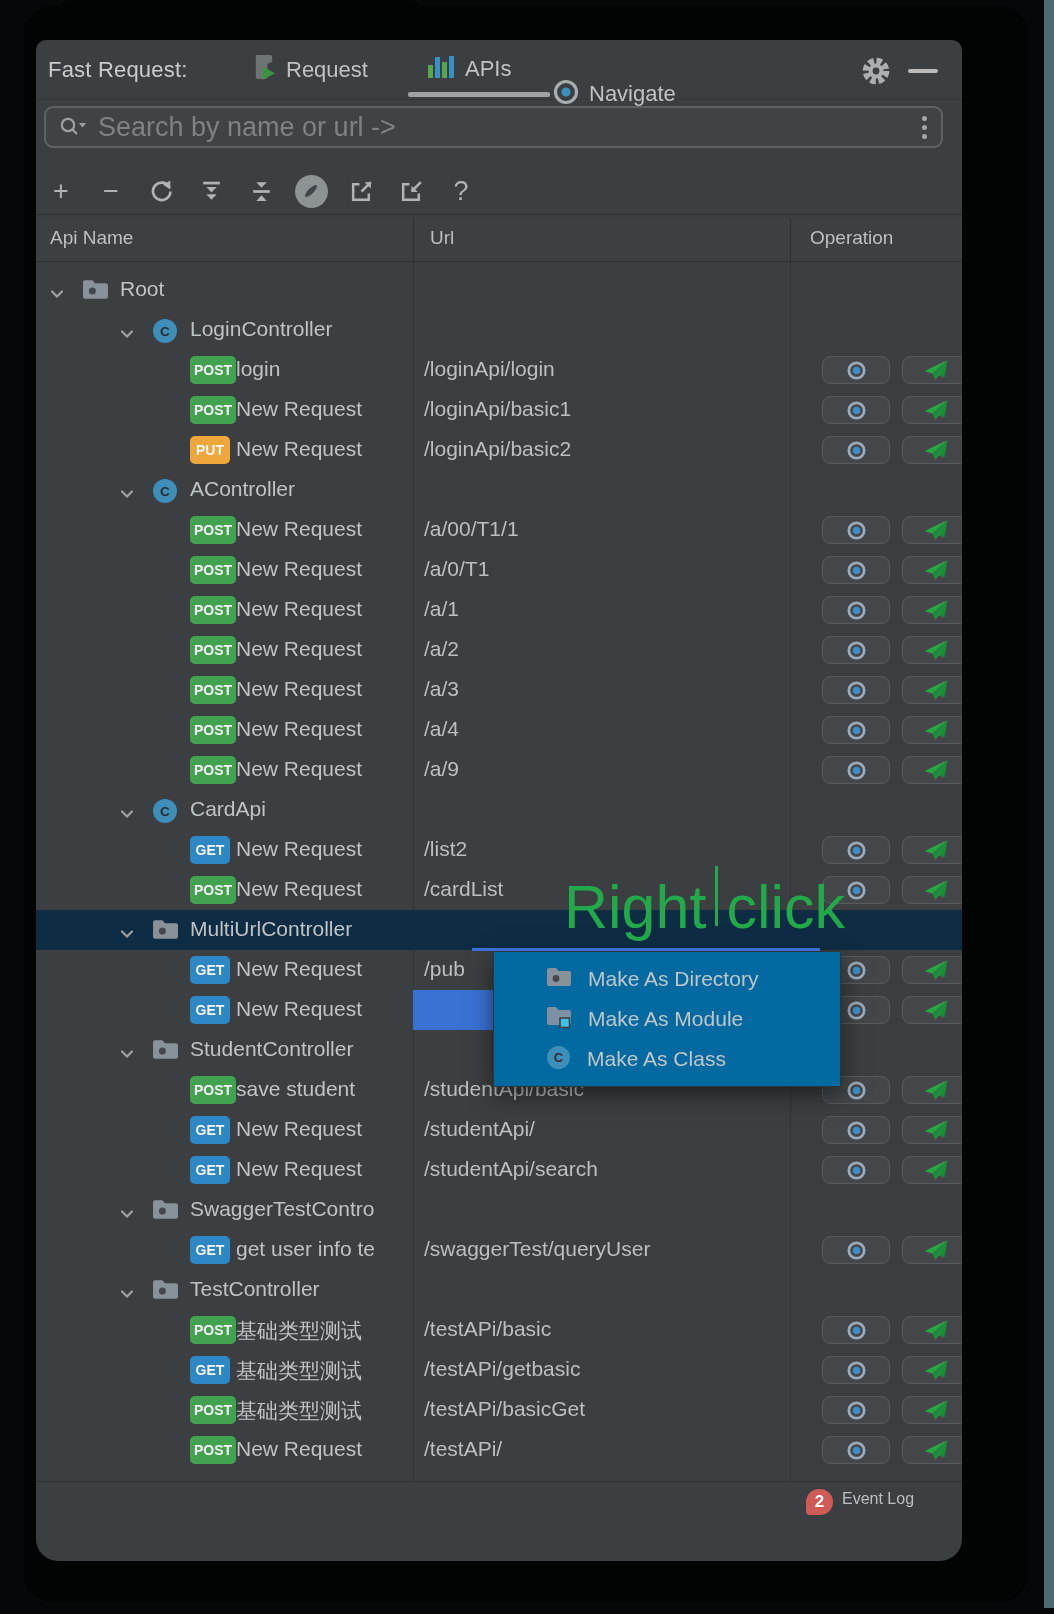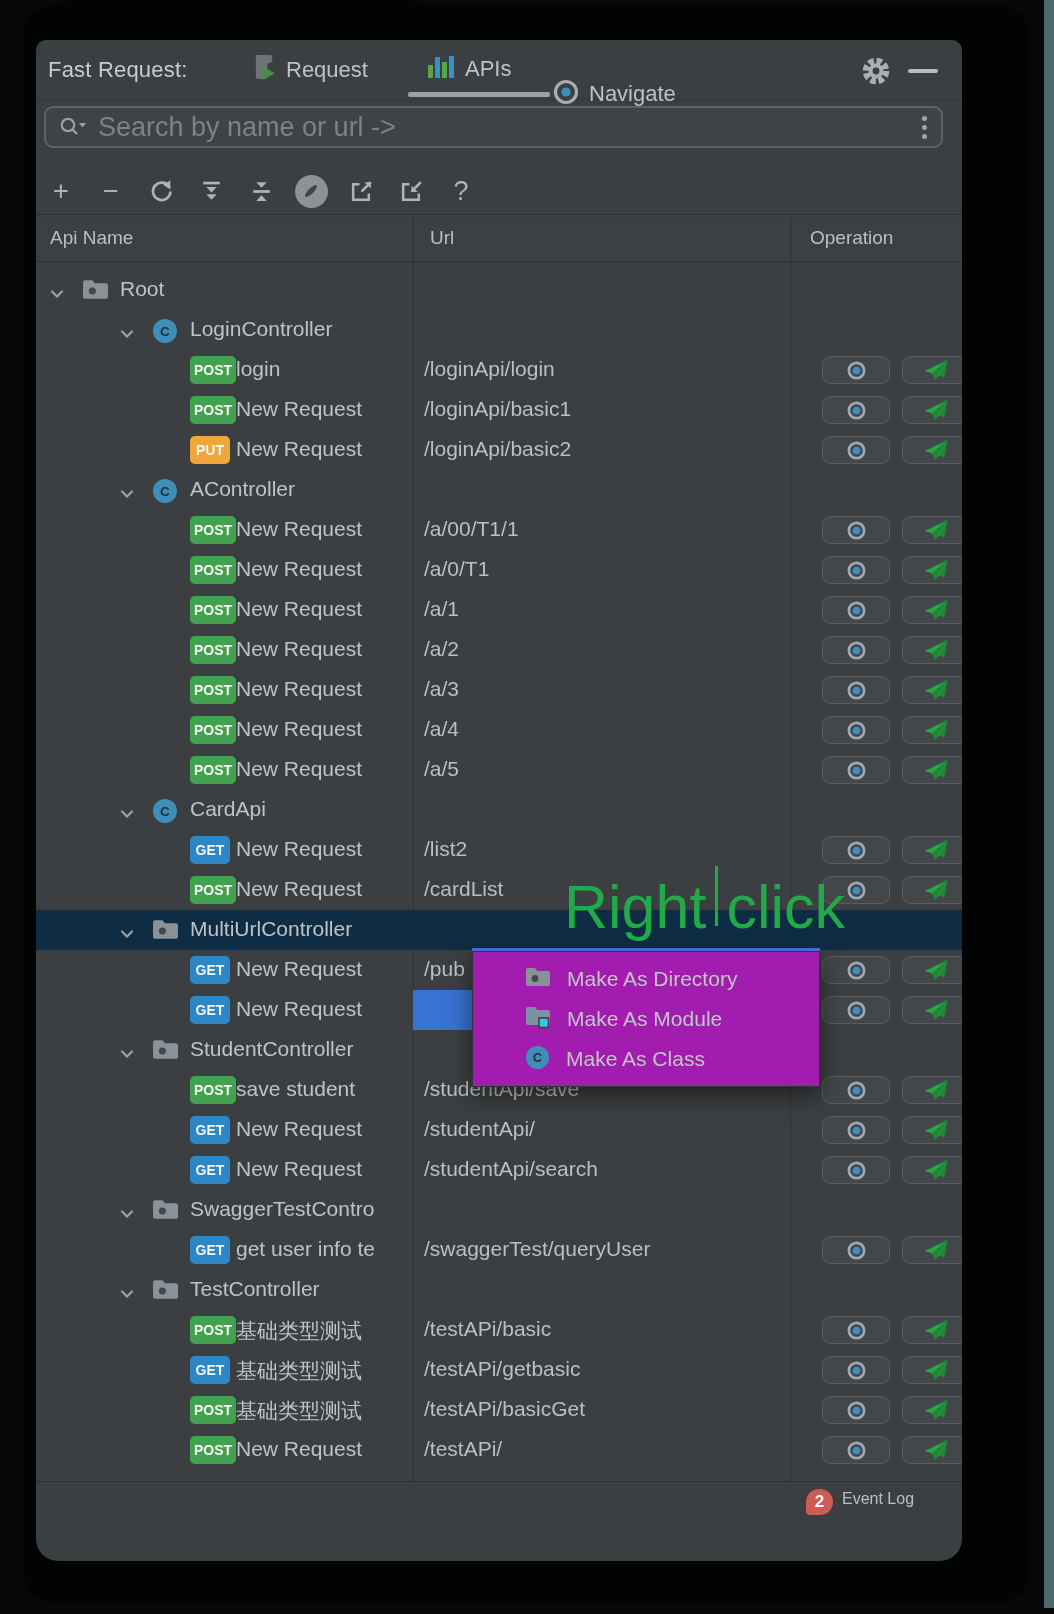--- a/index.html
+++ b/index.html
@@ -55,21 +55,21 @@
   .aname { position:absolute; left:200px; top:7px; font-size:21px; color:#c0c3c5; white-space:nowrap; max-width:180px; overflow:hidden; }
   .aurl  { position:absolute; left:388px; top:7px; font-size:21px; color:#bcbfc1; white-space:nowrap; }
   .opbtn { position:absolute; top:6px; height:28px; border:1px solid #595d5f; border-radius:9px; background:#43474a; display:flex; align-items:center; justify-content:center; cursor:pointer; }
   .btn-eye { left:786px; width:68px; } .btn-send { left:866px; width:66px; }
 
   
   .edit-box { position:absolute; left:377px; top:950px; width:110px; height:40px; background:#3a72d4; z-index:12; }
   .blue-line { position:absolute; left:436px; top:908px; width:348px; height:3px; background:#3e6ed5; z-index:25; }
 
   
-  .menu { position:absolute; left:436px; top:911px; width:348px; padding:7px 0; background:#a21caf; border:1px solid #313435; box-shadow:0 8px 22px rgba(0,0,0,.5); z-index:20; }
+  .menu { position:absolute; left:457px; top:911px; width:348px; padding:7px 0; background:#0369a1; border:1px solid #313435; box-shadow:0 8px 22px rgba(0,0,0,.5); z-index:20; }
   .menu-item { height:40px; display:flex; align-items:center; padding-left:52px; gap:16px; }
   .menu-item span.mlabel { font-size:21px; color:#c2c5c6; }
 
   
   .annotation { position:absolute; left:528px; top:832px; display:flex; align-items:flex-end; z-index:30; color:#21a94a; font-size:61px; }
   .caret { width:3px; height:60px; background:#21a94a; margin:0 8px 0 9px; align-self:flex-start; margin-top:-6px; }
 
   
   .eventbar { position:absolute; left:0; top:1441px; width:980px; height:40px; border-top:1px solid #2e3133; }
   .evt-badge { position:absolute; left:770px; top:7px; width:27px; height:26px; background:#cf5b56; border-radius:13px 13px 13px 4px; color:#fff; font-size:17px; font-weight:bold; display:flex; align-items:center; justify-content:center; }
@@ -407,21 +407,21 @@
               <svg width="27" height="24" viewBox="0 0 26 24">
                 <polygon points="25,2 2,13 10,15.5" fill="#2aa745"></polygon>
                 <polygon points="25,2 10,15.5 12.5,22 16,17.5 22,19.5" fill="#1f8a37"></polygon>
                 <polygon points="25,2 12.5,22 16,17.5" fill="#2aa745"></polygon>
               </svg>
             </span>
           </div>
           <div class="row">
             <span class="badge POST" style="background:#43a24f">POST</span>
             <span class="aname">New Request</span>
-            <span class="aurl">/a/5</span>
+            <span class="aurl">/a/9</span>
             <span class="opbtn btn-eye">
               <svg width="21" height="21" viewBox="0 0 20 20">
                 <circle cx="10" cy="10" r="7.3" fill="none" stroke="#9daab6" stroke-width="2.6"></circle>
                 <circle cx="10" cy="10" r="3.6" fill="#3b8ec8"></circle>
               </svg>
             </span>
             <span class="opbtn btn-send">
               <svg width="27" height="24" viewBox="0 0 26 24">
                 <polygon points="25,2 2,13 10,15.5" fill="#2aa745"></polygon>
                 <polygon points="25,2 10,15.5 12.5,22 16,17.5 22,19.5" fill="#1f8a37"></polygon>
@@ -527,21 +527,21 @@
               </svg></span>
             <span class="nicon" style="left:116px"><svg width="27" height="23" viewBox="0 0 26 22">
                 <path d="M1 4q0-2 2-2h7l2.5 3H23q2 0 2 2v11q0 2-2 2H3q-2 0-2-2z" fill="#8a9299"></path>
                 <circle cx="10" cy="12.5" r="3.4" fill="#44484a"></circle>
               </svg></span>
             <span class="nlabel" style="left:154px">StudentController</span>
           </div>
           <div class="row">
             <span class="badge POST" style="background:#43a24f">POST</span>
             <span class="aname">save student</span>
-            <span class="aurl">/studentApi/save</span>
+            <span class="aurl">/studentApi/basic</span>
             <span class="opbtn btn-eye">
               <svg width="21" height="21" viewBox="0 0 20 20">
                 <circle cx="10" cy="10" r="7.3" fill="none" stroke="#9daab6" stroke-width="2.6"></circle>
                 <circle cx="10" cy="10" r="3.6" fill="#3b8ec8"></circle>
               </svg>
             </span>
             <span class="opbtn btn-send">
               <svg width="27" height="24" viewBox="0 0 26 24">
                 <polygon points="25,2 2,13 10,15.5" fill="#2aa745"></polygon>
                 <polygon points="25,2 10,15.5 12.5,22 16,17.5 22,19.5" fill="#1f8a37"></polygon>

